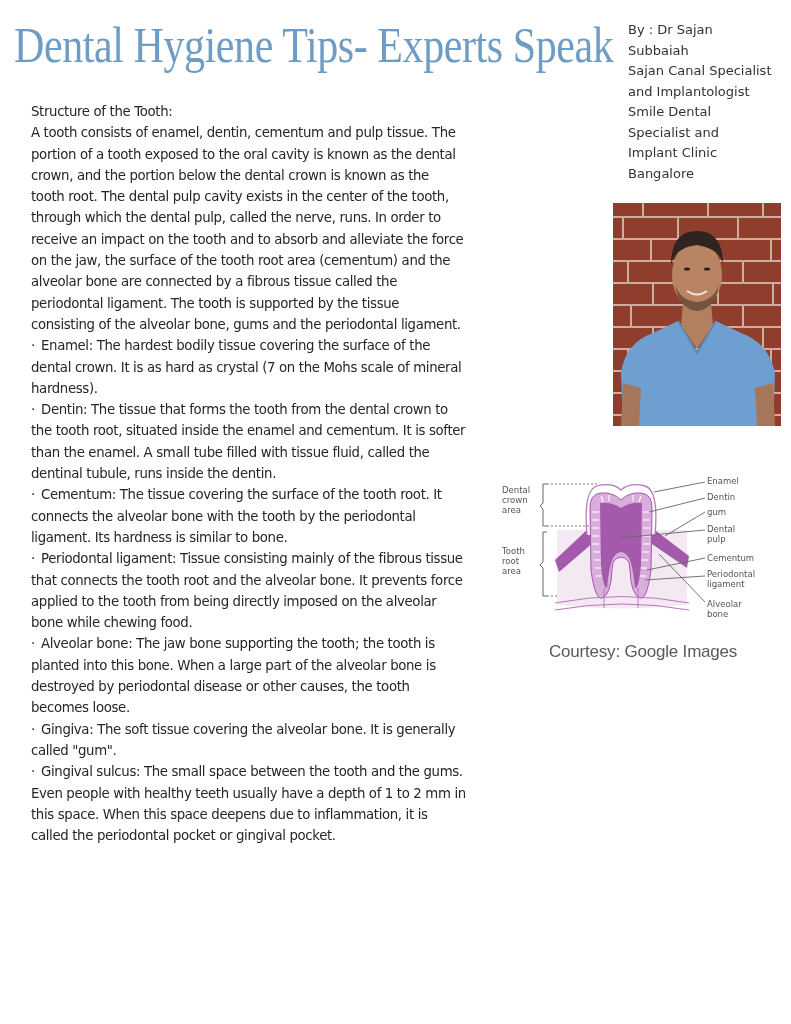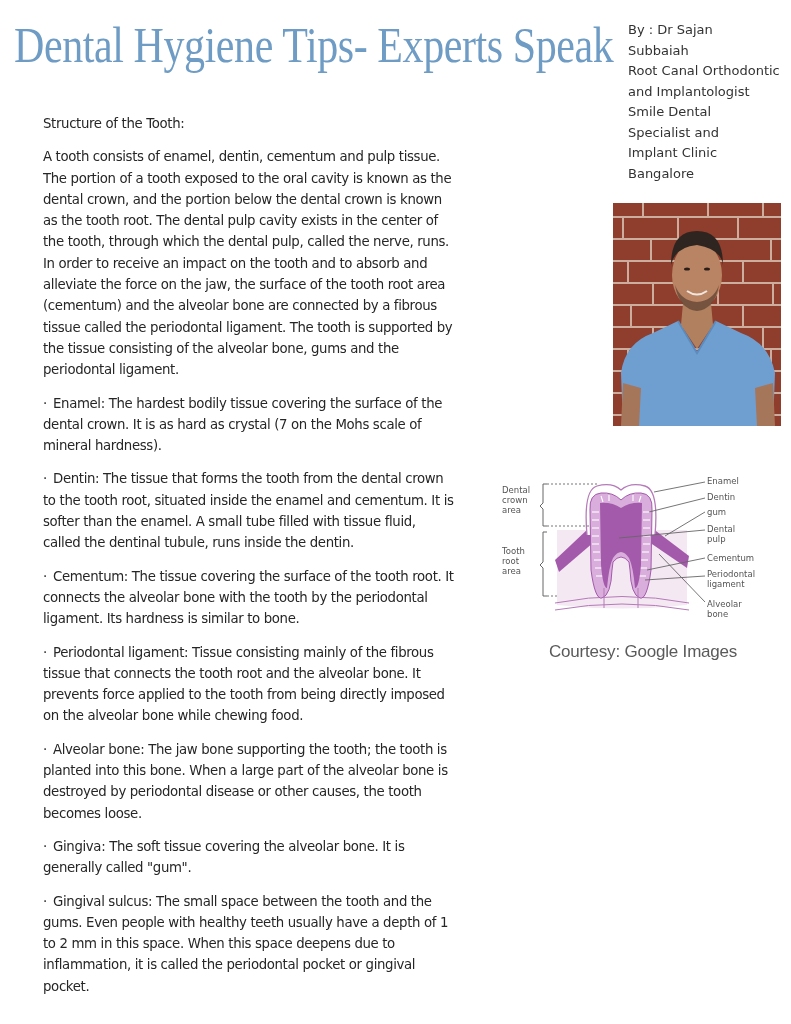--- a/index.html
+++ b/index.html
@@ -47,21 +47,21 @@
       left: 31px;
       top: 101px;
       width: 435px;
       font-family: "DejaVu Sans", sans-serif;
       font-size: 13.3px;
       line-height: 21.3px;
       color: #262626;
       letter-spacing: -0.35px;
     }
     .body-text p {
-      margin: 12px;
+      margin: 0;
     }
     .bullet-dot {
       display: inline-block;
       width: 10px;
     }
     .photo {
       position: absolute;
       left: 613px;
       top: 203px;
       width: 168px;
@@ -90,21 +90,21 @@
     }
   </style>
 </head>
 <body>
 
 <div class="title">Dental Hygiene Tips- Experts Speak</div>
 
 <div class="byline">
   <div>By : Dr Sajan</div>
   <div>Subbaiah</div>
-  <div>Root Canal Orthodontic</div>
+  <div>Sajan Canal Specialist</div>
   <div>and Implantologist</div>
   <div>Smile Dental</div>
   <div>Specialist and</div>
   <div>Implant Clinic</div>
   <div>Bangalore</div>
 </div>
 
 <div class="body-text">
   <p>Structure of the Tooth:</p>
   <p>A tooth consists of enamel, dentin, cementum and pulp tissue. The portion of a tooth exposed to the oral cavity is known as the dental crown, and the portion below the dental crown is known as the tooth root. The dental pulp cavity exists in the center of the tooth, through which the dental pulp, called the nerve, runs. In order to receive an impact on the tooth and to absorb and alleviate the force on the jaw, the surface of the tooth root area (cementum) and the alveolar bone are connected by a fibrous tissue called the periodontal ligament. The tooth is supported by the tissue consisting of the alveolar bone, gums and the periodontal ligament.</p>

